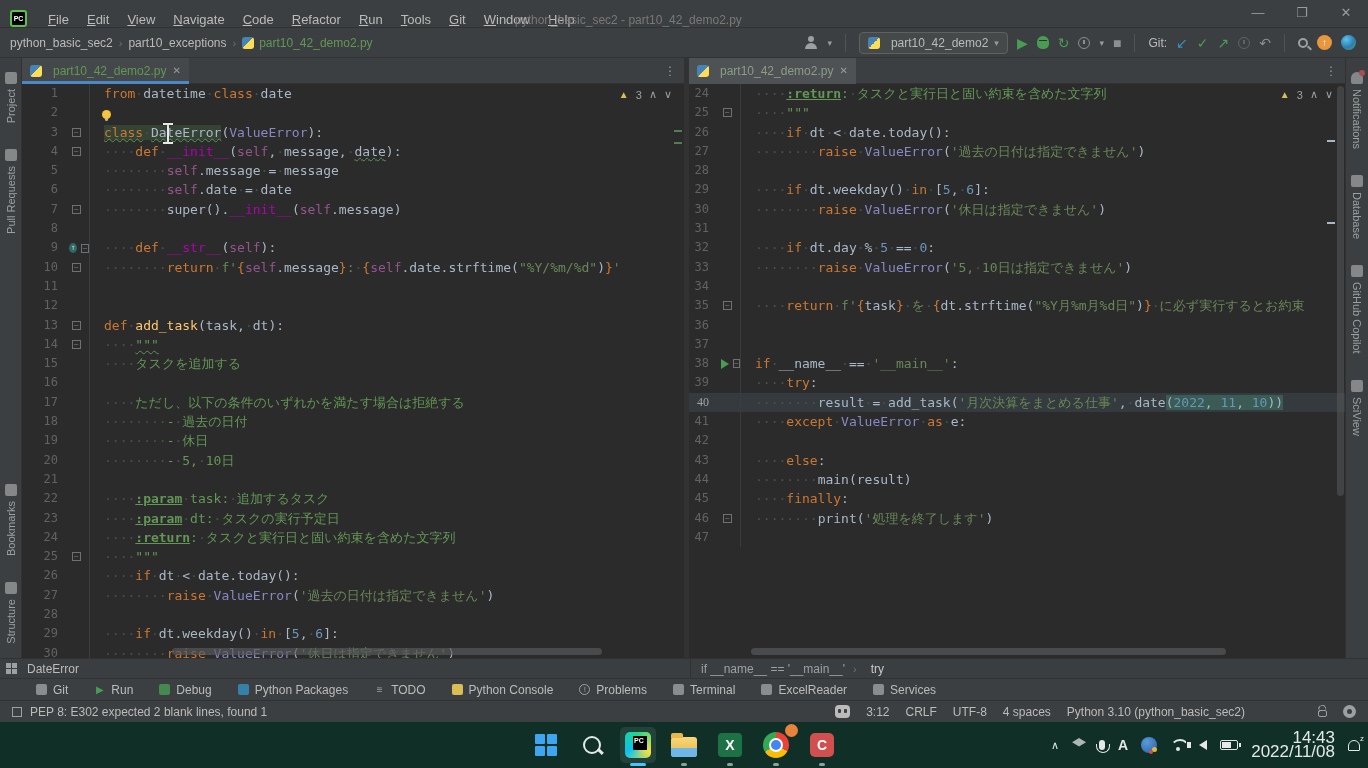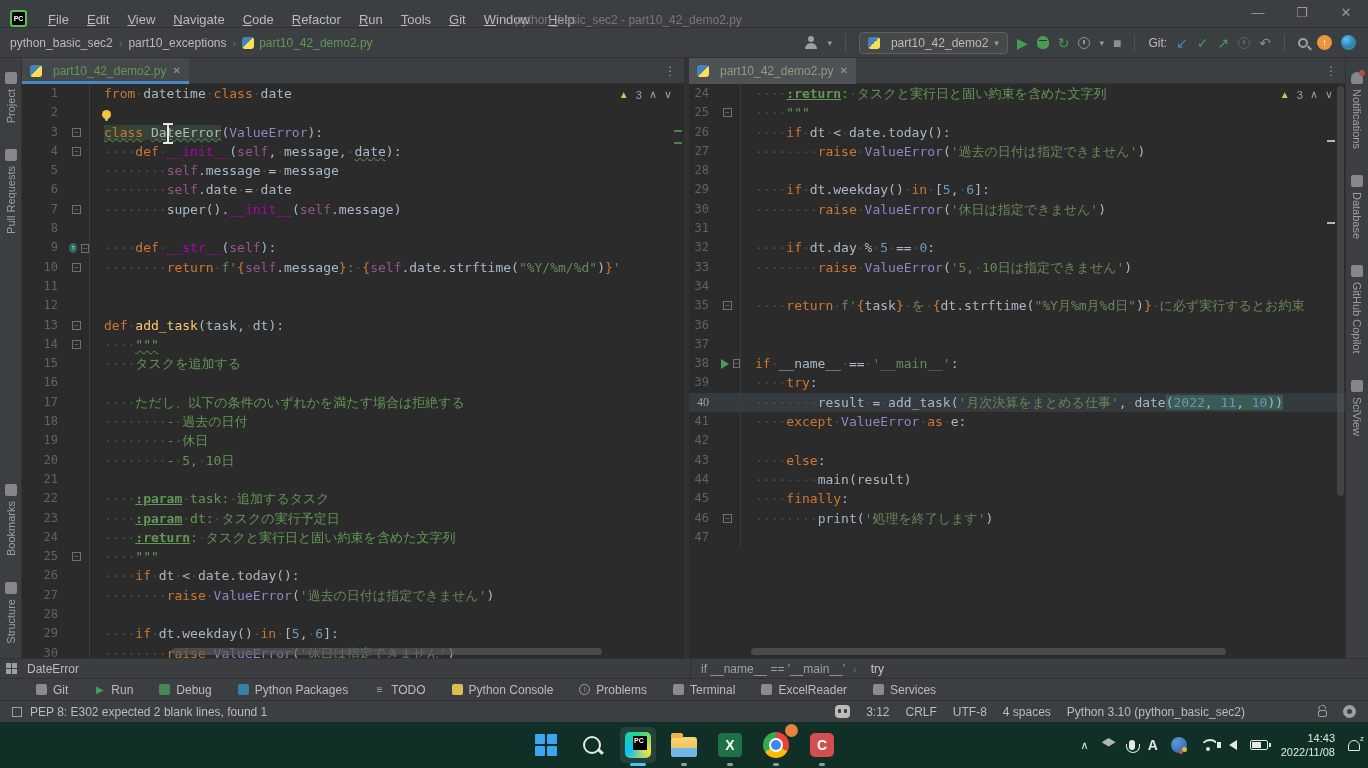--- a/index.html
+++ b/index.html
@@ -213,21 +213,21 @@
   .wifi-ico::before { content:""; position:absolute; left:0; top:0; width:16px; height:16px;
     border:2px solid #e4e8e7; border-radius:50%; clip-path:polygon(0 0,100% 0,50% 50%); }
   .wifi-ico::after { content:""; position:absolute; left:6px; top:8px; width:4px; height:4px;
     border-radius:50%; background:#e4e8e7; }
   .speaker-ico { width:0; height:0; border-right:8px solid #e4e8e7; border-top:5px solid transparent;
     border-bottom:5px solid transparent; position:relative; }
   .speaker-ico::before { content:""; position:absolute; left:-12px; top:-3px; width:4px; height:6px; background:#e4e8e7; }
   .battery-ico { width:18px; height:10px; border:1.5px solid #e4e8e7; border-radius:2px; position:relative; }
   .battery-ico::before { content:""; position:absolute; right:-4px; top:2px; width:2px; height:4px; background:#e4e8e7; }
   .battery-ico::after { content:""; position:absolute; left:1px; top:1px; bottom:1px; width:9px; background:#e4e8e7; }
-  .clock-block { text-align:right; font-size:11px; line-height:14px; }
+  .clock-block { text-align:right; font-size:17px; line-height:14px; }
   .bell-ico { width:12px; height:11px; background:#0f2f27; border:1.5px solid #e4e8e7;
     border-radius:6px 6px 1px 1px; position:relative; }
   .bell-ico::after { content:"z"; position:absolute; right:-5px; top:-7px; font-size:8px; color:#e4e8e7;}
 </style>
 </head>
 <body>
 
 <div class="root">
 
   <div class="titlebar">

